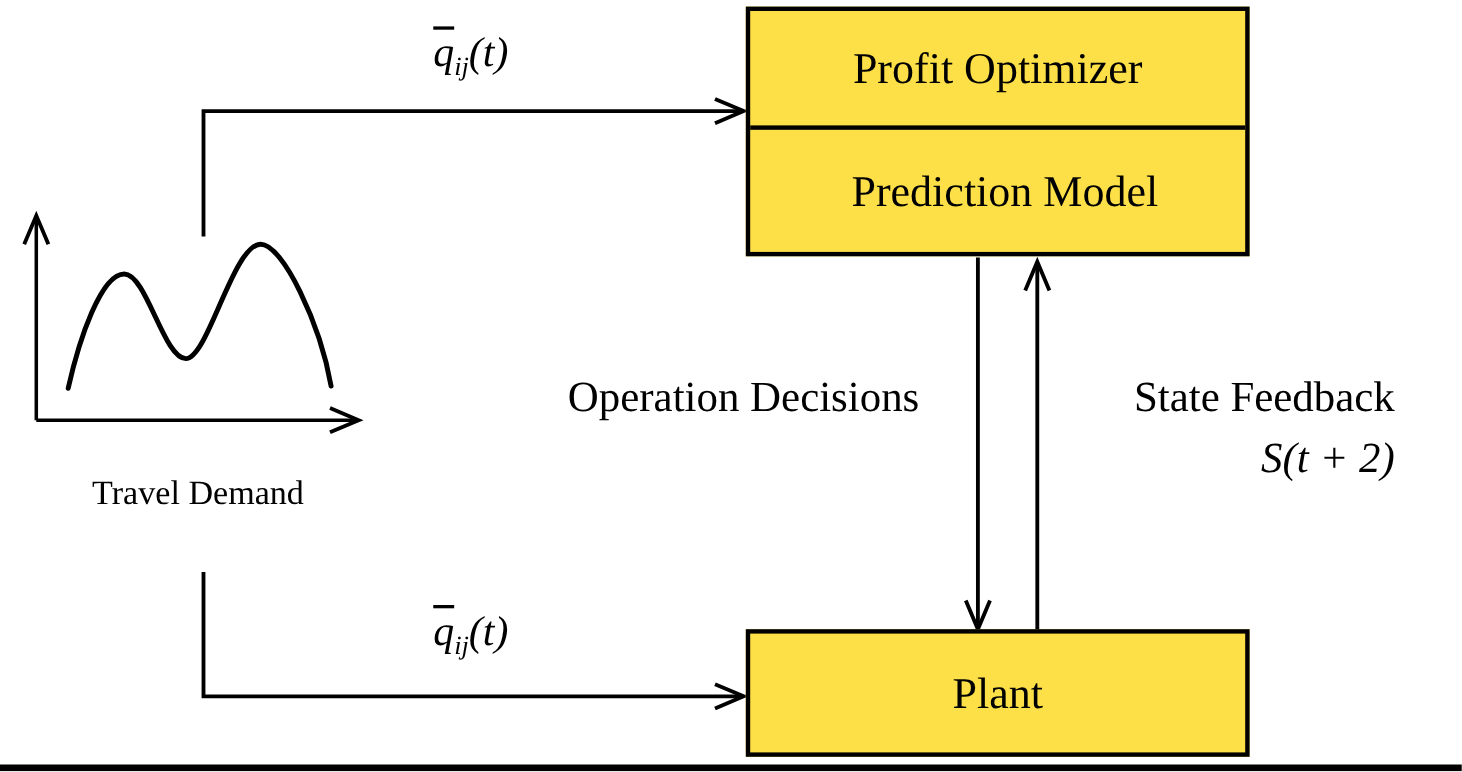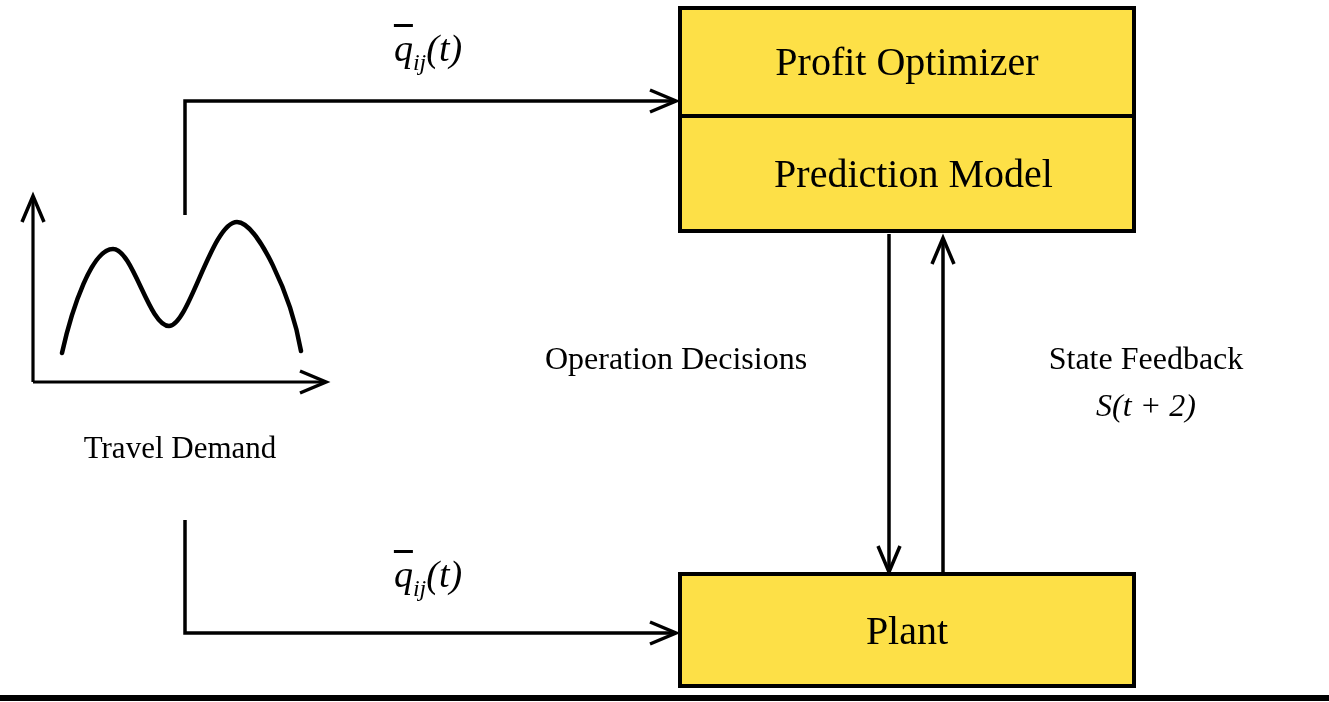--- a/index.html
+++ b/index.html
@@ -22,31 +22,31 @@
   }
   #optimizer-box { left: 678px; top: 6px; width: 458px; height: 227px; display: flex; flex-direction: column; }
   .box-section {
     display: flex; align-items: center; justify-content: center;
     font-size: 40px; line-height: 1;
   }
   #optimizer-section { height: 108px; border-bottom: 4px solid #000; box-sizing: border-box; }
   #prediction-section { flex: 1; padding-left: 13px; }
   #plant-box { left: 678px; top: 572px; width: 458px; height: 116px; display: flex; align-items: center; justify-content: center; font-size: 40px; }
 
-  .lbl { position: absolute; text-align: center; font-size: 32px; line-height: 1.15; }
+  .lbl { position: absolute; text-align: center; font-size: 39px; line-height: 1.15; }
   .math { font-style: italic; }
   .qbar-label { position: absolute; text-align: center; font-size: 38px; font-style: italic; }
   .qbar-label .ol { text-decoration: overline; }
   .qbar-label sub { font-size: 24px; }
   #qbar-top { left: 328px; top: 26px; width: 200px; }
   #qbar-bottom { left: 328px; top: 552px; width: 200px; }
 
   #operation-label { left: 456px; top: 340px; width: 440px; }
   #operation-label .math-line { margin-top: 10px; }
-  #feedback-label { left: 986px; top: 340px; width: 320px; }
+  #feedback-label { left: 948px; top: 340px; width: 320px; text-align: right; }
   #feedback-label .math-line { margin-top: 10px; }
   #travel-demand-caption { left: 10px; top: 430px; width: 340px; font-size: 31px; }
 
   #bottom-bar { position: absolute; left: 0; top: 695px; width: 1329px; height: 6px; background: #000; }
 </style>
 </head>
 <body>
 
 <div id="figure">
 

